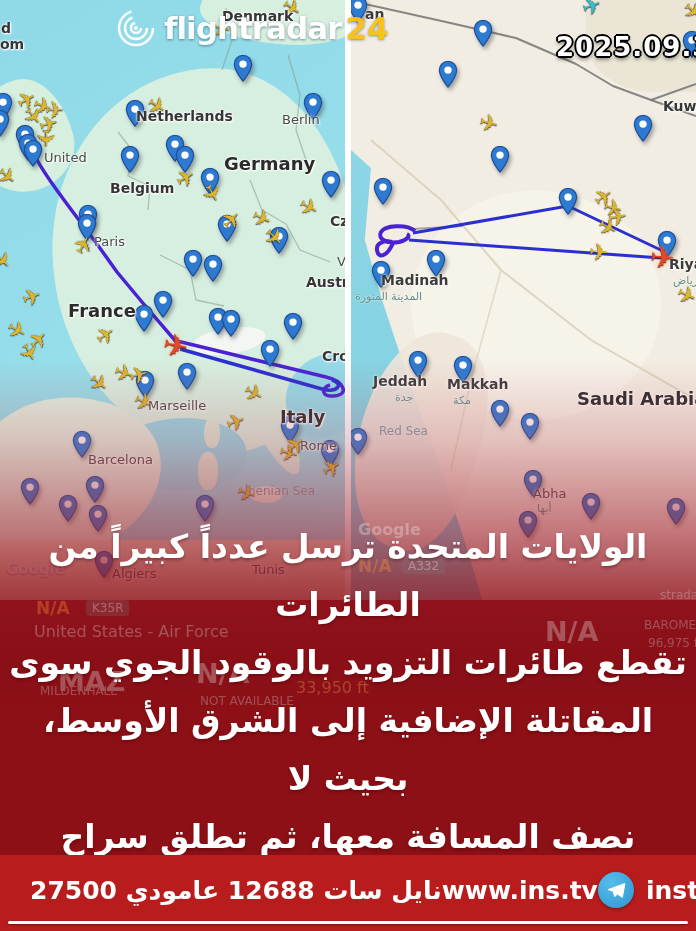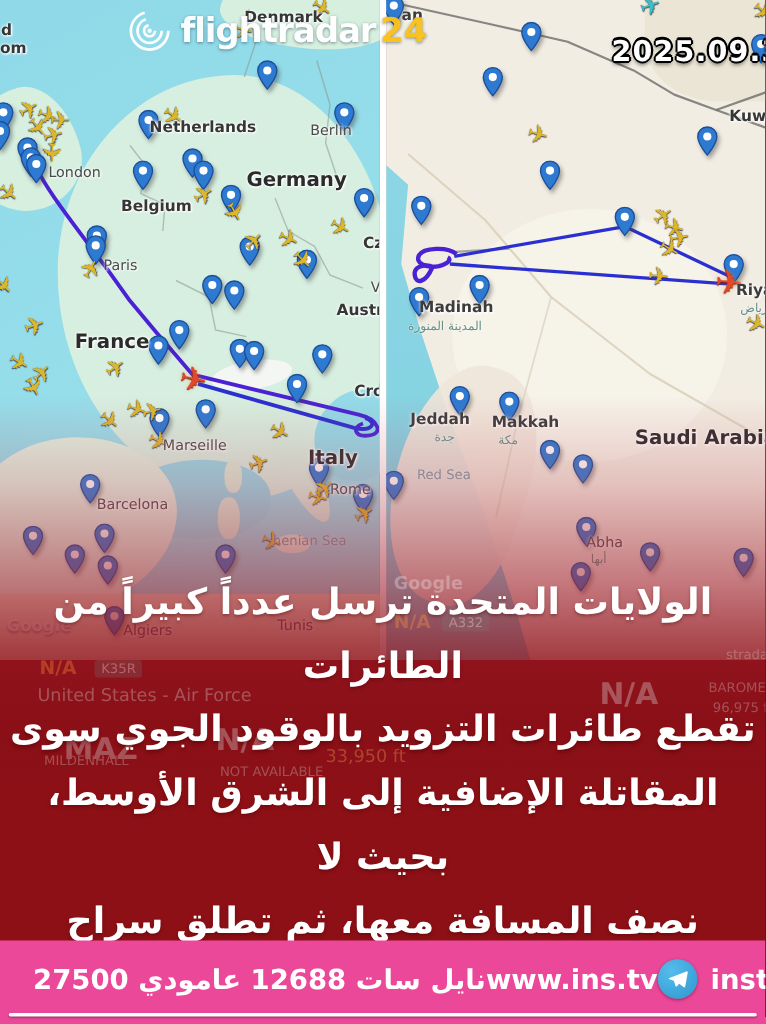--- a/index.html
+++ b/index.html
@@ -89,21 +89,21 @@
 
   #fr24-logo{position:absolute;left:116px;top:8px;z-index:6;display:flex;align-items:center;gap:8px;opacity:.96;}
   #fr24-logo .radar{width:40px;height:40px;}
   #fr24-logo .name{color:#fff;font-size:31px;font-weight:700;letter-spacing:-1px;text-shadow:0 1px 3px rgba(0,40,60,.5);}
   #fr24-logo .suffix{color:#fbc117;font-size:31px;font-weight:800;margin-left:-4px;text-shadow:0 1px 3px rgba(0,40,60,.5);}
 
   #date-badge{position:absolute;left:556px;top:32px;z-index:6;color:#fff;font-size:26px;font-weight:800;letter-spacing:1px;
     text-shadow:-2px 0 0 #000,2px 0 0 #000,0 -2px 0 #000,0 2px 0 #000,-1px -1px 0 #000,1px 1px 0 #000,-1px 1px 0 #000,1px -1px 0 #000,0 3px 4px rgba(0,0,0,.6);}
 
   
-  #footer{position:absolute;left:0;bottom:0;width:696px;height:76px;background:#ec4899;z-index:6;}
+  #footer{position:absolute;left:0;bottom:0;width:696px;height:76px;background:#b91c1c;z-index:6;}
   #footer .row{position:absolute;left:0;right:0;top:10px;height:50px;display:flex;align-items:center;justify-content:space-between;padding:0 30px;}
   #footer .txt{color:#fff;font-size:25px;font-weight:700;white-space:nowrap;}
   #footer .tg-group{display:flex;align-items:center;gap:12px;}
   #tg-icon{width:36px;height:36px;border-radius:50%;background:radial-gradient(circle at 35% 30%,#55bdEB,#2f96d1);display:flex;align-items:center;justify-content:center;box-shadow:0 1px 3px rgba(0,0,0,.4);}
   #tg-icon svg{width:22px;height:22px;}
   #footer .line{position:absolute;left:8px;right:8px;bottom:7px;height:3px;background:#fff;border-radius:2px;box-shadow:0 1px 2px rgba(0,0,0,.4);}
 </style>
 </head>
 <body>
 
@@ -388,21 +388,21 @@
         <span class="plane special" style="position: absolute; left: 163px; top: 331px; transform: rotate(12deg);">✈</span>
       </div>
     <div class="label-layer">
         <div class="lab country" style="left: 1px; top: 20px;">d</div>
         <div class="lab country" style="left: 0px; top: 36px;">om</div>
         <div class="lab country" style="left: 222px; top: 8px;">Denmark</div>
         <div class="lab country" style="left: 136px; top: 108px;">Netherlands</div>
         <div class="lab city" style="left: 282px; top: 112px;">Berlin</div>
         <div class="lab country-lg" style="left: 224px; top: 153px;">Germany</div>
         <div class="lab country" style="left: 110px; top: 180px;">Belgium</div>
-        <div class="lab city" style="left: 44px; top: 150px;">London</div>
+        <div class="lab city" style="left: 44px; top: 150px;">United</div>
         <div class="lab city" style="left: 94px; top: 234px;">Paris</div>
         <div class="lab country" style="left: 330px; top: 213px;">Cz</div>
         <div class="lab city" style="left: 337px; top: 254px;">V</div>
         <div class="lab country" style="left: 306px; top: 274px;">Austri</div>
         <div class="lab country" style="left: 322px; top: 348px;">Cro</div>
         <div class="lab country-lg" style="left: 68px; top: 300px;">France</div>
         <div class="lab city" style="left: 148px; top: 398px;">Marseille</div>
         <div class="lab country-lg" style="left: 280px; top: 406px;">Italy</div>
         <div class="lab city" style="left: 300px; top: 438px;">Rome</div>
         <div class="lab city" style="left: 88px; top: 452px;">Barcelona</div>
@@ -562,21 +562,21 @@
         <span class="plane" style="left: 238px; top: 241px; position: absolute; transform: rotate(5deg);">✈</span>
         <span class="plane" style="left: 326px; top: 284px; position: absolute; transform: rotate(25deg);">✈</span>
         <span class="plane" style="left: 332px; top: 0px; position: absolute; transform: rotate(40deg);">✈</span>
         <span class="plane" style="left: 231px; top: -5px; position: absolute; transform: rotate(-20deg); color: rgb(59, 191, 198);">✈</span>
         <span class="plane special" style="position: absolute; left: 299px; top: 243px; transform: rotate(5deg);">✈</span>
       </div>
     <div class="label-layer">
         <div class="lab city-bold" style="left: 14px; top: 6px;">an</div>
         <div class="lab country" style="left: 312px; top: 98px;">Kuwa</div>
         <div class="lab city-bold" style="left: 30px; top: 272px;">Madinah</div>
-        <div class="lab city-ar" style="left: 20px; top: 290px;">المدينة المنورة</div>
+        <div class="lab city-ar" style="left: 4px; top: 290px;">المدينة المنورة</div>
         <div class="lab city-bold" style="left: 318px; top: 256px;">Riya</div>
         <div class="lab city-ar" style="left: 322px; top: 274px;">رياض</div>
         <div class="lab country-lg" style="left: 226px; top: 388px;">Saudi Arabia</div>
         <div class="lab city-bold" style="left: 22px; top: 373px;">Jeddah</div>
         <div class="lab city-ar" style="left: 44px; top: 391px;">جدة</div>
         <div class="lab city-bold" style="left: 96px; top: 376px;">Makkah</div>
         <div class="lab city-ar" style="left: 102px; top: 394px;">مكة</div>
         <div class="lab sea" style="left: 28px; top: 424px;">Red Sea</div>
         <div class="lab city" style="left: 182px; top: 486px;">Abha</div>
         <div class="lab city-ar" style="left: 186px; top: 502px;">أبها</div>

